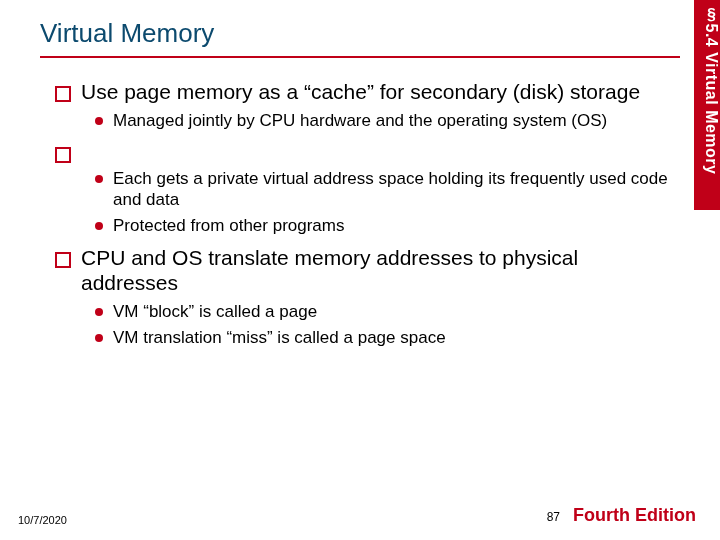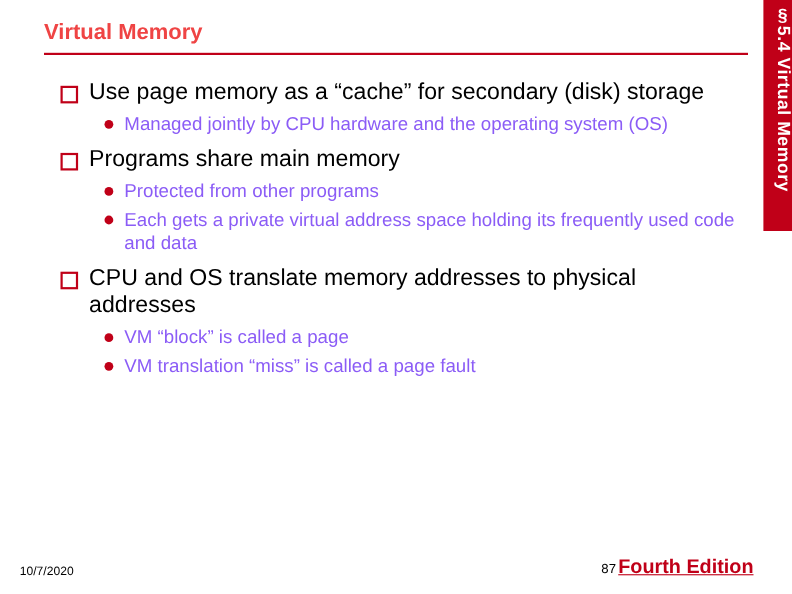--- a/index.html
+++ b/index.html
@@ -12,23 +12,23 @@
     overflow: hidden;
     background: #fff;
   }
   .slide {
     width: 720px;
     height: 540px;
     position: relative;
     box-sizing: border-box;
   }
   .title {
-    color: #ef4444;
-    font-size: 20px;
-    font-weight: bold;
+    color: #0c4a6e;
+    font-size: 26px;
+    font-weight: normal;
     padding: 18px 0 4px 40px;
   }
   .hr {
     border-top: 2.5px solid #c00018;
     margin: 3px 40px 0 40px;
   }
   .content {
     padding: 12px 50px 0 55px;
   }
   .bullet1 {
@@ -60,21 +60,21 @@
     height: 8px;
     background: #c00018;
     border-radius: 50%;
     margin-top: 6px;
     flex: 0 0 auto;
   }
   .b2text {
     font-size: 17px;
     margin-left: 10px;
     line-height: 1.2;
-    color: #8b5cf6;
+    color: #000000;
   }
   .vtab {
     position: absolute;
     top: 0;
     right: 0;
     width: 26px;
     height: 210px;
     background: #c00018;
     color: #fff;
     font-size: 16px;
@@ -102,26 +102,25 @@
   }
   .fpage {
     position: absolute;
     right: 160px;
     bottom: 2px;
     font-size: 12px;
     color: #000;
   }
   .fedition {
     position: absolute;
-    right: 35px;
+    right: 24px;
     bottom: 0;
     font-size: 18px;
     font-weight: bold;
     color: #c00018;
-    text-decoration: underline;
   }
 </style>
 </head>
 <body>
 
 <div class="slide">
 
   <div class="vtab">§5.4 Virtual Memory</div>
 
   <div class="title">Virtual Memory</div>
@@ -133,42 +132,41 @@
       <span class="sq"></span>
       <span class="b1text">Use page memory as a “cache” for secondary (disk) storage</span>
     </div>
     <div class="bullet2">
       <span class="dot"></span>
       <span class="b2text">Managed jointly by CPU hardware and the operating system (OS)</span>
     </div>
 
     <div class="bullet1">
       <span class="sq"></span>
-      <span class="b1text">Programs share main memory</span>
+    </div>
+    <div class="bullet2">
+      <span class="dot"></span>
+      <span class="b2text">Each gets a private virtual address space holding its frequently used code and data</span>
     </div>
     <div class="bullet2">
       <span class="dot"></span>
       <span class="b2text">Protected from other programs</span>
-    </div>
-    <div class="bullet2">
-      <span class="dot"></span>
-      <span class="b2text">Each gets a private virtual address space holding its frequently used code and data</span>
     </div>
 
     <div class="bullet1">
       <span class="sq"></span>
       <span class="b1text">CPU and OS translate memory addresses to physical addresses</span>
     </div>
     <div class="bullet2">
       <span class="dot"></span>
       <span class="b2text">VM “block” is called a page</span>
     </div>
     <div class="bullet2">
       <span class="dot"></span>
-      <span class="b2text">VM translation “miss” is called a page fault</span>
+      <span class="b2text">VM translation “miss” is called a page space</span>
     </div>
 
   </div>
 
   <div class="footer">
     <div class="fdate">10/7/2020</div>
     <div class="fpage">87</div>
     <div class="fedition">Fourth Edition</div>
   </div>
 

